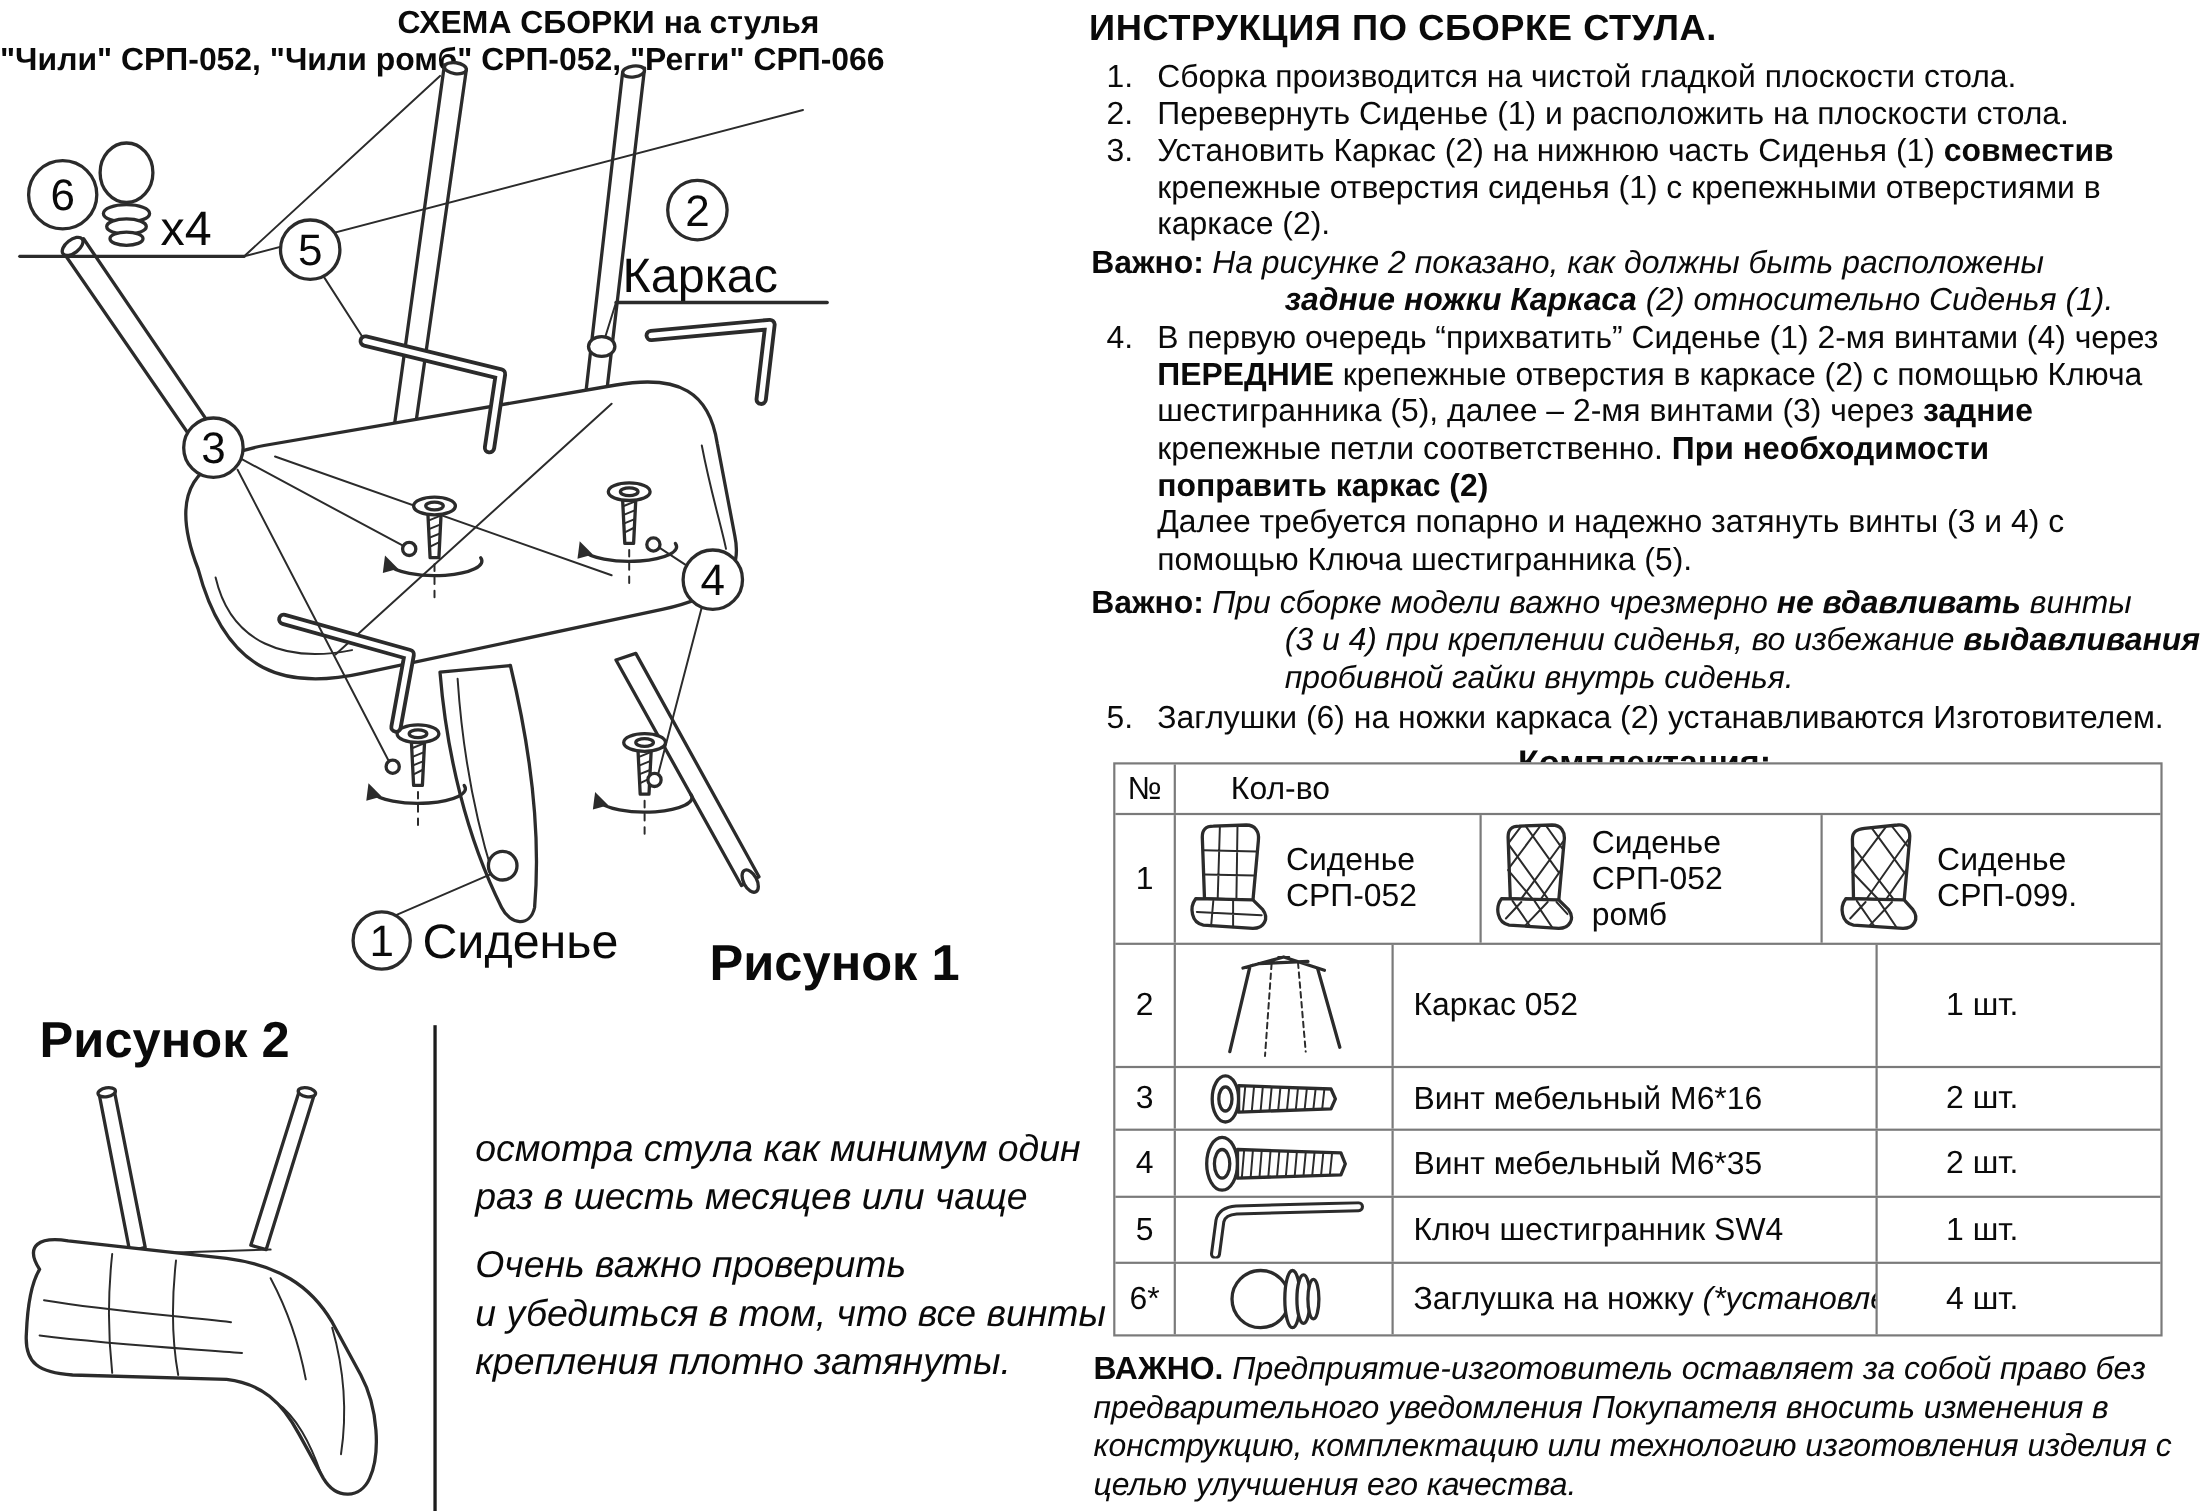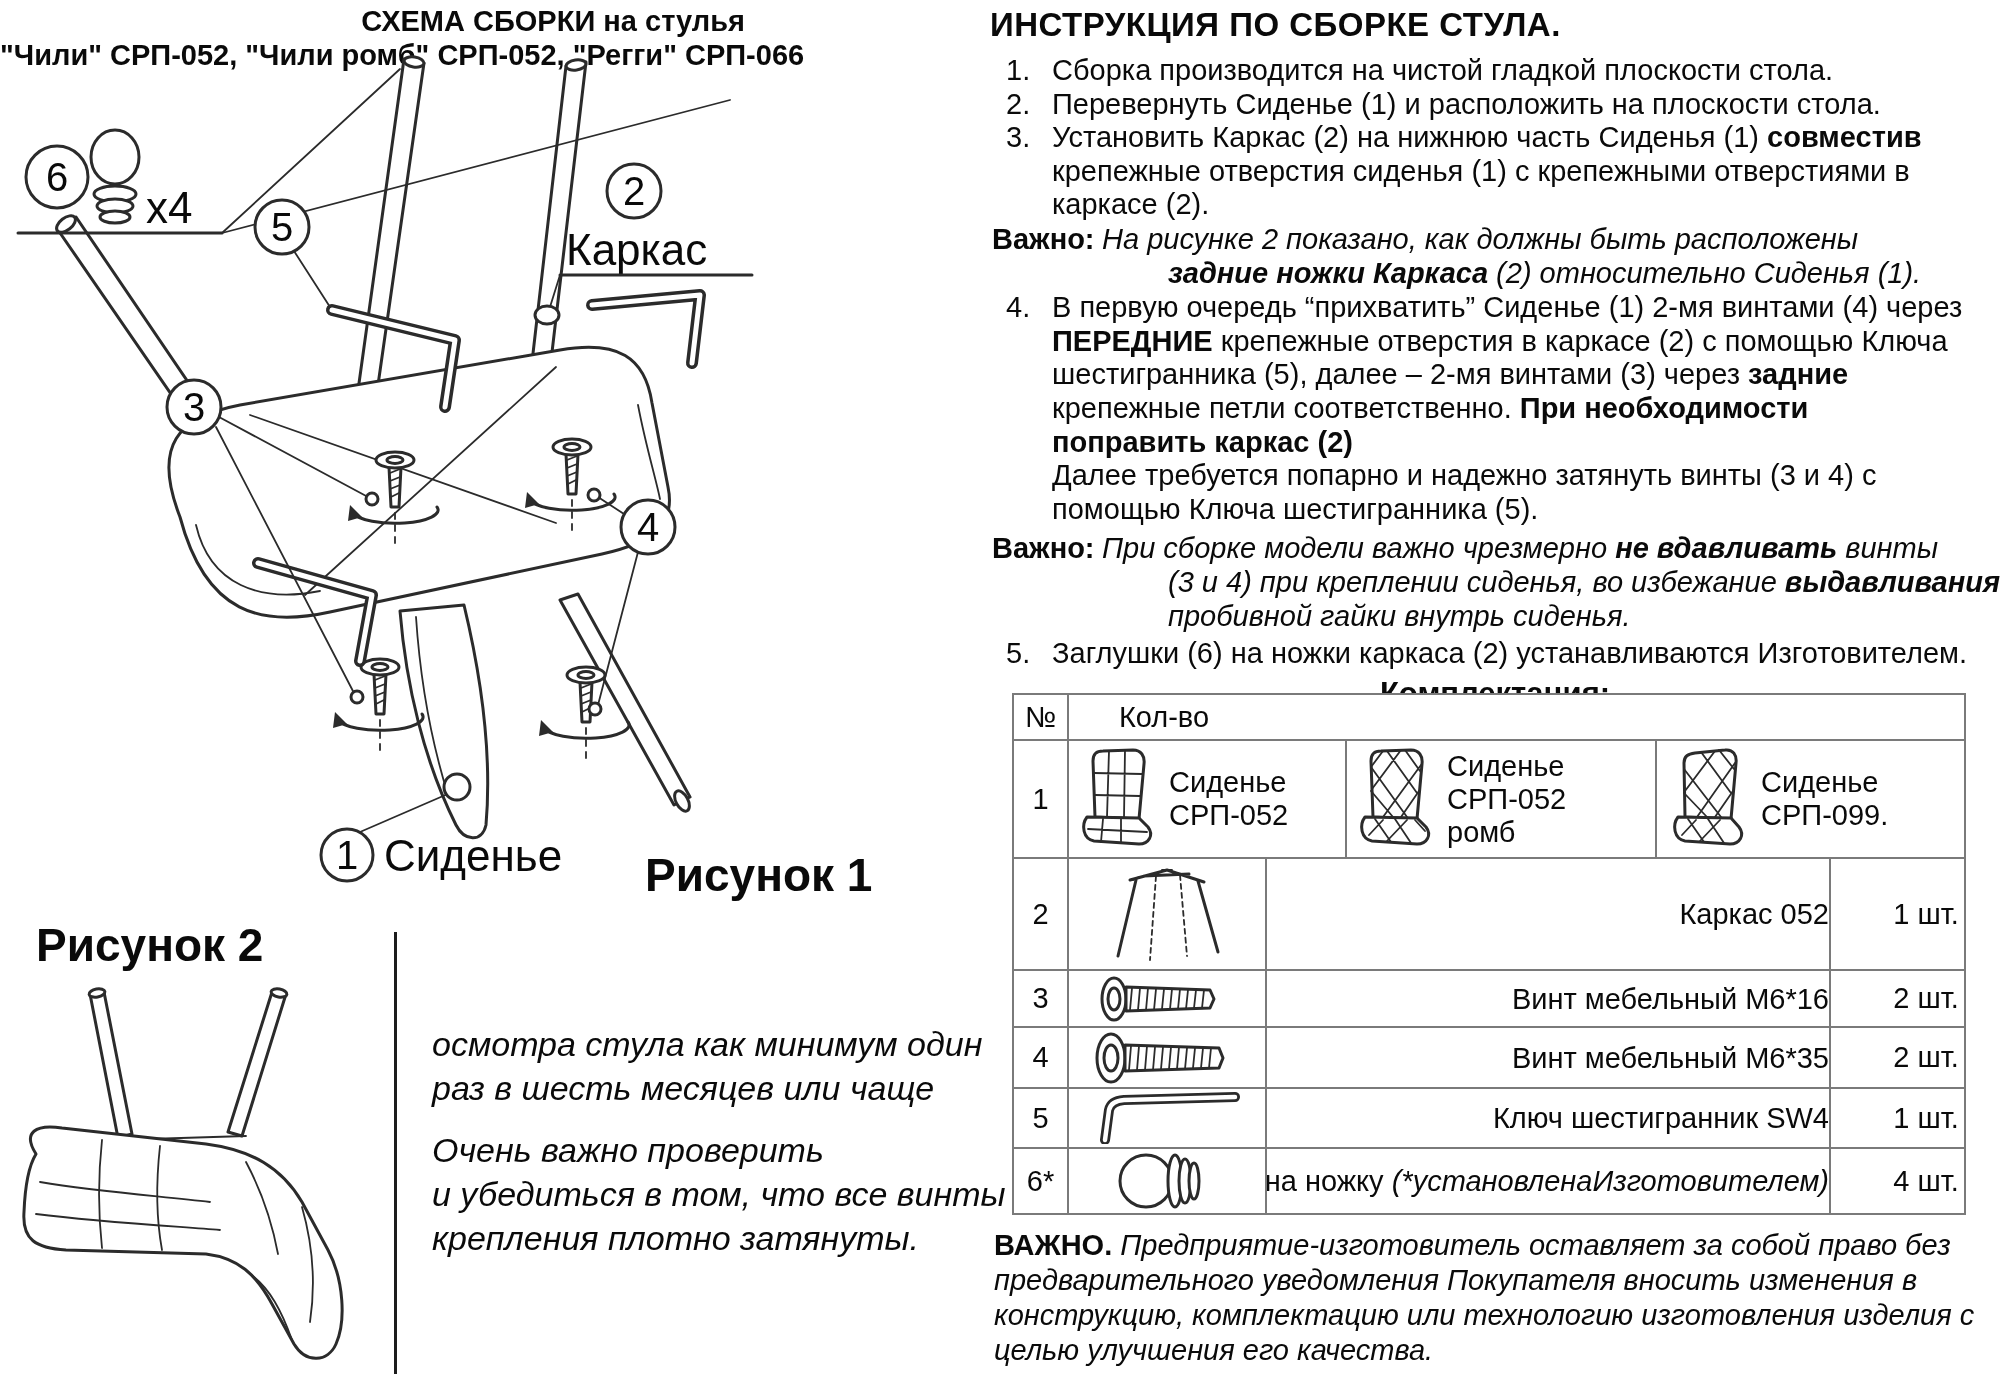--- a/index.html
+++ b/index.html
@@ -38,21 +38,21 @@
         box-sizing:border-box;overflow:hidden}
   .cell:last-child{border-right:none}
   .c-num{width:55px;flex:none}
   .c-headname{flex:1}
   .c-qty{width:190px;flex:none}
   .t-header{height:44px}
   .t-r1{height:116px}
   .chair-cell{flex:1;justify-content:flex-start;gap:12px;padding-left:10px}
   .chair-cell .chair-label{line-height:33px}
   .c-icon{width:198px;flex:none}
-  .c-name{width:564px;flex:none;justify-content:flex-end;padding-left:18px;line-height:34px}
+  .c-name{width:440px;flex:none;justify-content:flex-start;padding-left:18px;line-height:34px}
   .rowh2{height:110px}.rowh3{height:55px}.rowh4{height:59px}.rowh5{height:58px}.rowh6{height:64px}
 
   .footer{left:994px;top:1228px;width:980px;font-size:29px;line-height:35px}
 
   svg{display:block}
   .sk{stroke:#2b2b2b;fill:none;stroke-width:3;stroke-linejoin:round;stroke-linecap:round}
   .skf{stroke:#2b2b2b;fill:#ffffff;stroke-width:3;stroke-linejoin:round}
   .thin{stroke-width:1.8}
   .callout-txt{font-size:40px;fill:#0a0a0a}
   .svg-label{font-size:44px;fill:#0a0a0a}

